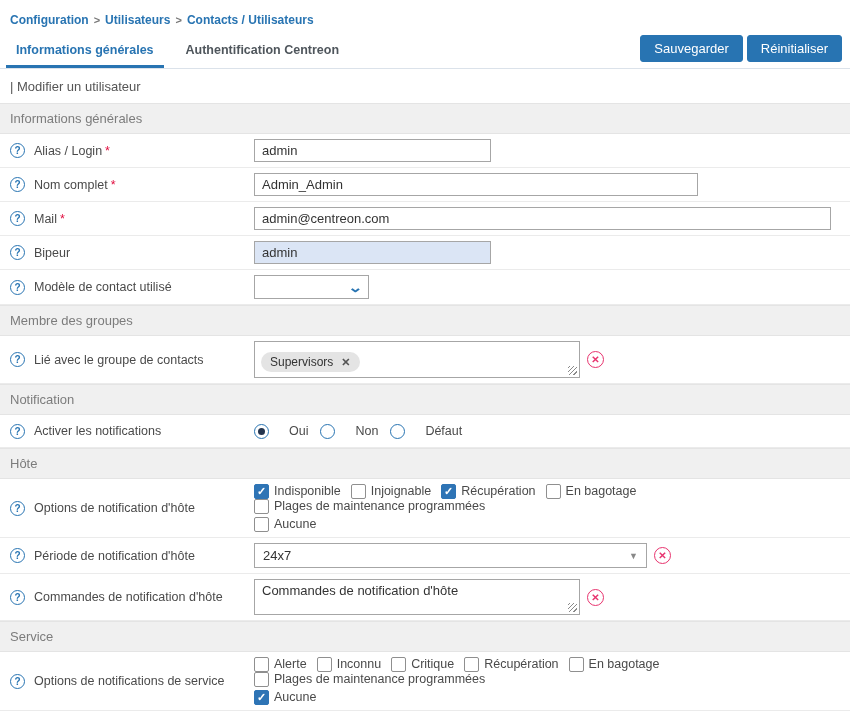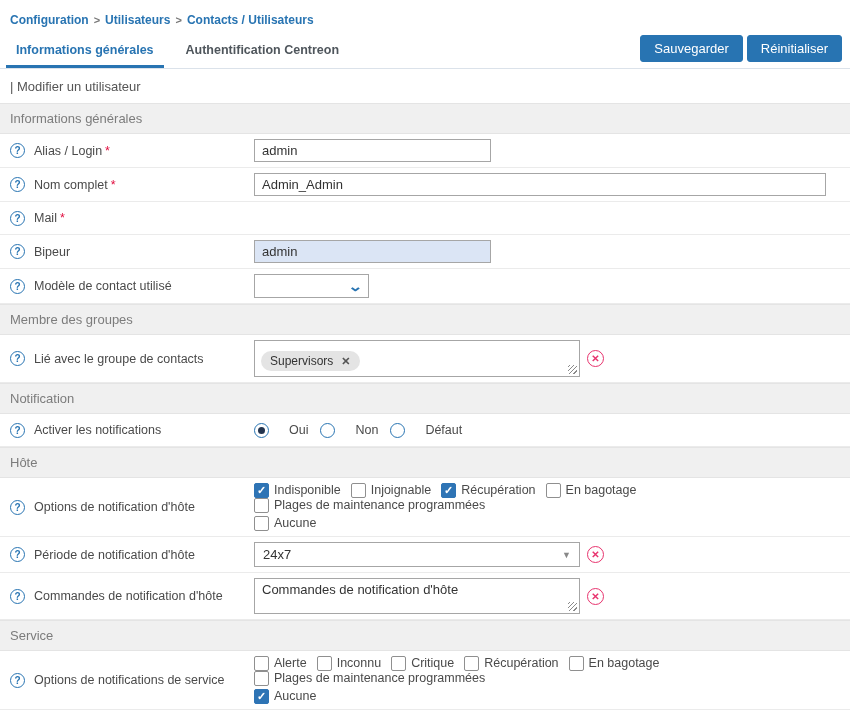--- a/index.html
+++ b/index.html
@@ -32,29 +32,29 @@
   .help { width:15px; height:15px; flex-shrink:0; border:1.5px solid #2874b2; border-radius:50%;
          color:#2874b2; font-size:10px; font-weight:bold; display:flex; align-items:center;
          justify-content:center; cursor:pointer; }
   .req { color:#e00b3d; margin-left:3px; }
   .field-cell { display:flex; align-items:center; gap:7px; flex:1; }
 
   
   .text-input { border:1px solid #a6a6a6; height:23px; font-size:13px; padding:2px 7px;
          font-family:inherit; color:#333; background:#fff; }
   .w-alias { width:237px; }
-  .w-full  { width:572px; }
+  .w-full  { width:444px; }
   .w-mail  { width:577px; }
   .autofill { background:#dbe5f5; }
 
   .select-box { border:1px solid #a6a6a6; height:24px; width:115px; display:flex;
          align-items:center; justify-content:flex-end; padding:0 7px; cursor:pointer; background:#fff; }
   .chevron { color:#2874b2; font-size:13px; font-weight:bold; line-height:1; transform:scaleX(1.4); }
 
-  .select2 { border:1px solid #a6a6a6; height:25px; width:326px; display:flex; align-items:center;
+  .select2 { border:1px solid #a6a6a6; height:25px; width:393px; display:flex; align-items:center;
          justify-content:space-between; padding:0 8px; font-size:13px; color:#333; cursor:pointer; background:#fff; }
   .select2 .arrow { color:#888; font-size:9px; }
 
   .multibox, .textarea { position:relative; border:1px solid #a6a6a6; width:326px; background:#fff; }
   .multibox { height:37px; padding:5px 6px; display:flex; align-items:flex-end; }
   .textarea { height:36px; padding:3px 7px; font-size:13px; color:#333; overflow:hidden; resize:none;
          font-family:inherit; line-height:1.3; }
   .grip { position:absolute; right:2px; bottom:2px; width:9px; height:9px;
          background:repeating-linear-gradient(-45deg, transparent 0 2px, #8a8a8a 2px 3px); }
   .tag { background:#e4e4e4; border-radius:11px; padding:3px 9px; font-size:12px; color:#333;
@@ -117,20 +117,23 @@
   <div class="field-cell">
     <input class="text-input w-full" value="Admin_Admin" style="">
   </div>
 </div>
 
 <div class="row">
   <div class="label-cell">
     <span class="help">?</span>
     <span><span>Mail</span><span class="req">*</span></span>
   </div>
+  <div class="field-cell">
+    <input class="text-input w-mail" value="admin@centreon.com" style="">
+  </div>
 </div>
 
 <div class="row">
   <div class="label-cell">
     <span class="help">?</span>
     <span>Bipeur</span>
   </div>
   <div class="field-cell">
     <input class="text-input w-alias autofill" value="admin" style="">
   </div>

